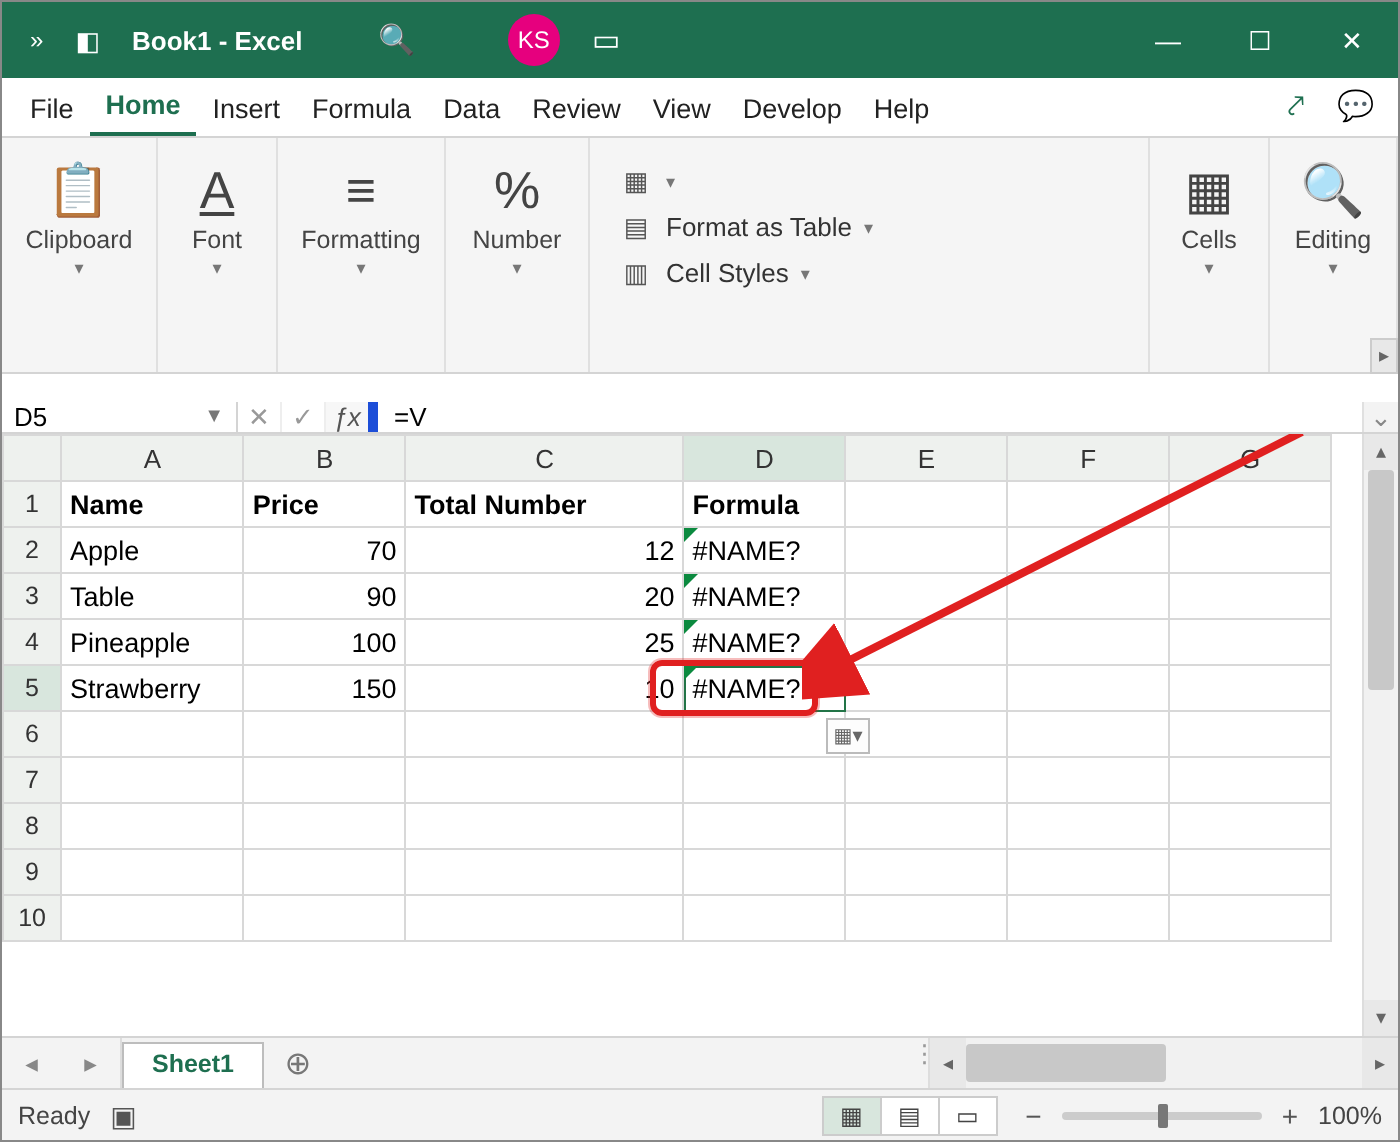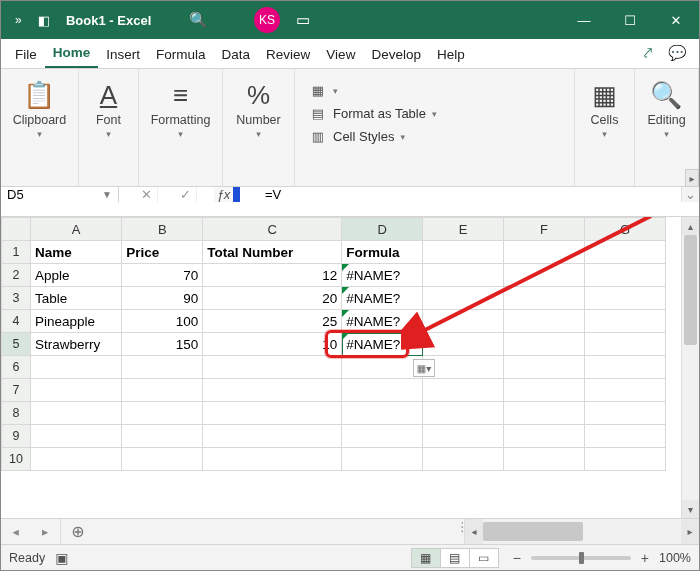--- a/index.html
+++ b/index.html
@@ -29,26 +29,26 @@
   .group .big { flex:1; display:flex; flex-direction:column; align-items:center; justify-content:flex-start; gap:2px; color:#444; font-size:12.5px; cursor:pointer; padding-top:4px;}
   .group .big .ico { font-size:26px; height:32px; display:flex; align-items:center; color:#444;}
   .group .glabel { font-size:12px; color:#555; padding:2px 0 4px;}
   .group.styles { flex:1; align-items:stretch; padding-left:10px;}
   .styles-inner { flex:1; display:flex; flex-direction:column; gap:4px; justify-content:flex-start; padding-top:6px;}
   .styles-inner .row { display:flex; align-items:center; gap:6px; font-size:13px; color:#333; cursor:pointer; padding:2px 4px;}
   .styles-inner .row .ico { width:18px; text-align:center; color:#555;}
   .styles .glabel { text-align:center; }
   .ribbon-scroll { position:absolute; right:0; bottom:0; width:14px; height:18px; background:#e8e8e8; border:1px solid #ccc; display:flex; align-items:center; justify-content:center; font-size:10px; color:#666; cursor:pointer;}
   
-  .fbar { height: 30px; border-bottom:1px solid #d4d4d4; display:flex; align-items:flex-start; font-size:13px;gap:17px;}
+  .fbar { height: 30px; border-bottom:1px solid #d4d4d4; display:flex; align-items:flex-end; font-size:13px;}
   .namebox { width:118px; border-right:1px solid #d4d4d4; display:flex; align-items:center; padding:0 6px; background:#fff; position:relative;}
   .namebox input { border:none; width:80px; font-size:13px; outline:none;}
   .namebox .dd { position:absolute; right:6px; color:#777; font-size:10px;}
   .fbar .sep { width:22px; display:flex; align-items:center; justify-content:center; color:#999; border-right:1px solid #eee;}
-  .fbar .fx { width:26px; display:flex; align-items:center; justify-content:center; font-style:italic; color:#555; border-right:7px solid #1d4ed8; background:#f7f7f7;}
+  .fbar .fx { width:26px; display:flex; align-items:center; justify-content:center; font-style:italic; color:#555; border-right:5px solid #1d4ed8; background:#f7f7f7;}
   .finput { flex:1; display:flex; align-items:center; padding: 0 8px; background:#fff;}
   .finput input { border:none; width:100%; outline:none; font-size:13px;}
   .fbar .expand { width:18px; display:flex; align-items:center; justify-content:center; background:#f3f3f3; color:#888; cursor:pointer; border-left:1px solid #e0e0e0;}
   
   .grid-wrap { position:relative; flex:1; overflow:hidden; }
   table.sheet { border-collapse:collapse; font-size:13.5px; width:665px; table-layout:fixed;}
   .sheet th, .sheet td { border:1px solid #d8d8d8; height:23px; padding:0 4px; overflow:hidden; white-space:nowrap; text-overflow:clip;}
   .sheet thead th { background:#eef1ee; color:#333; font-weight:normal; text-align:center; font-size:13px;}
   .sheet .rowh { background:#eef1ee; text-align:center; width:28px; color:#333; font-size:12.5px;}
   .sheet td.num { text-align:right; }
@@ -351,20 +351,21 @@
       <div class="thumb"></div>
       <div class="down">▾</div>
     </div>
   </div>
 
   <div class="tabsbar">
     <div class="nav">
       <span>◂</span>
       <span>▸</span>
     </div>
+    <div class="sheettab">Sheet1</div>
     <div class="add">⊕</div>
     <div class="hsplit"></div>
     <div class="splitgrip">⋮</div>
     <div class="hscroll">
       <div class="btn">◂</div>
       <div class="track">
           <div class="thumb"></div>
         </div>
       <div class="btn">▸</div>
     </div>

